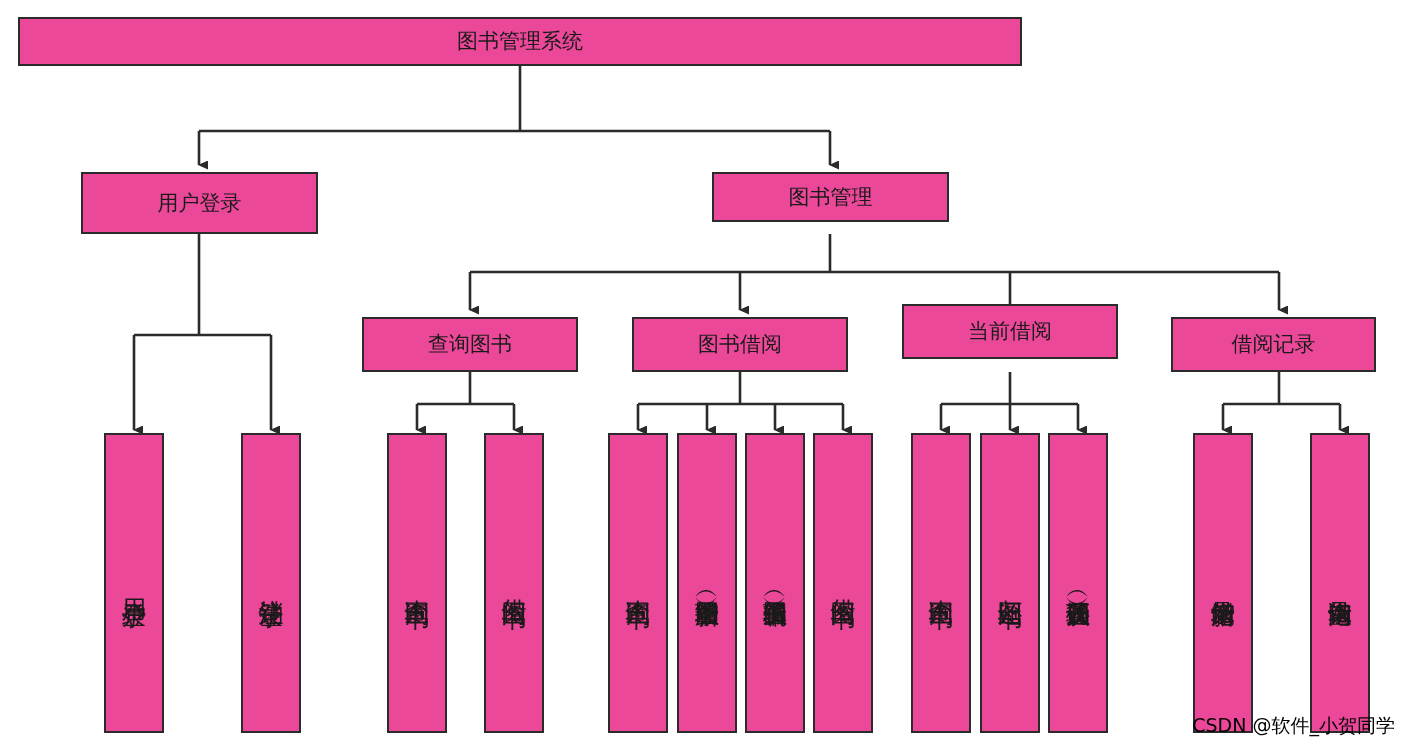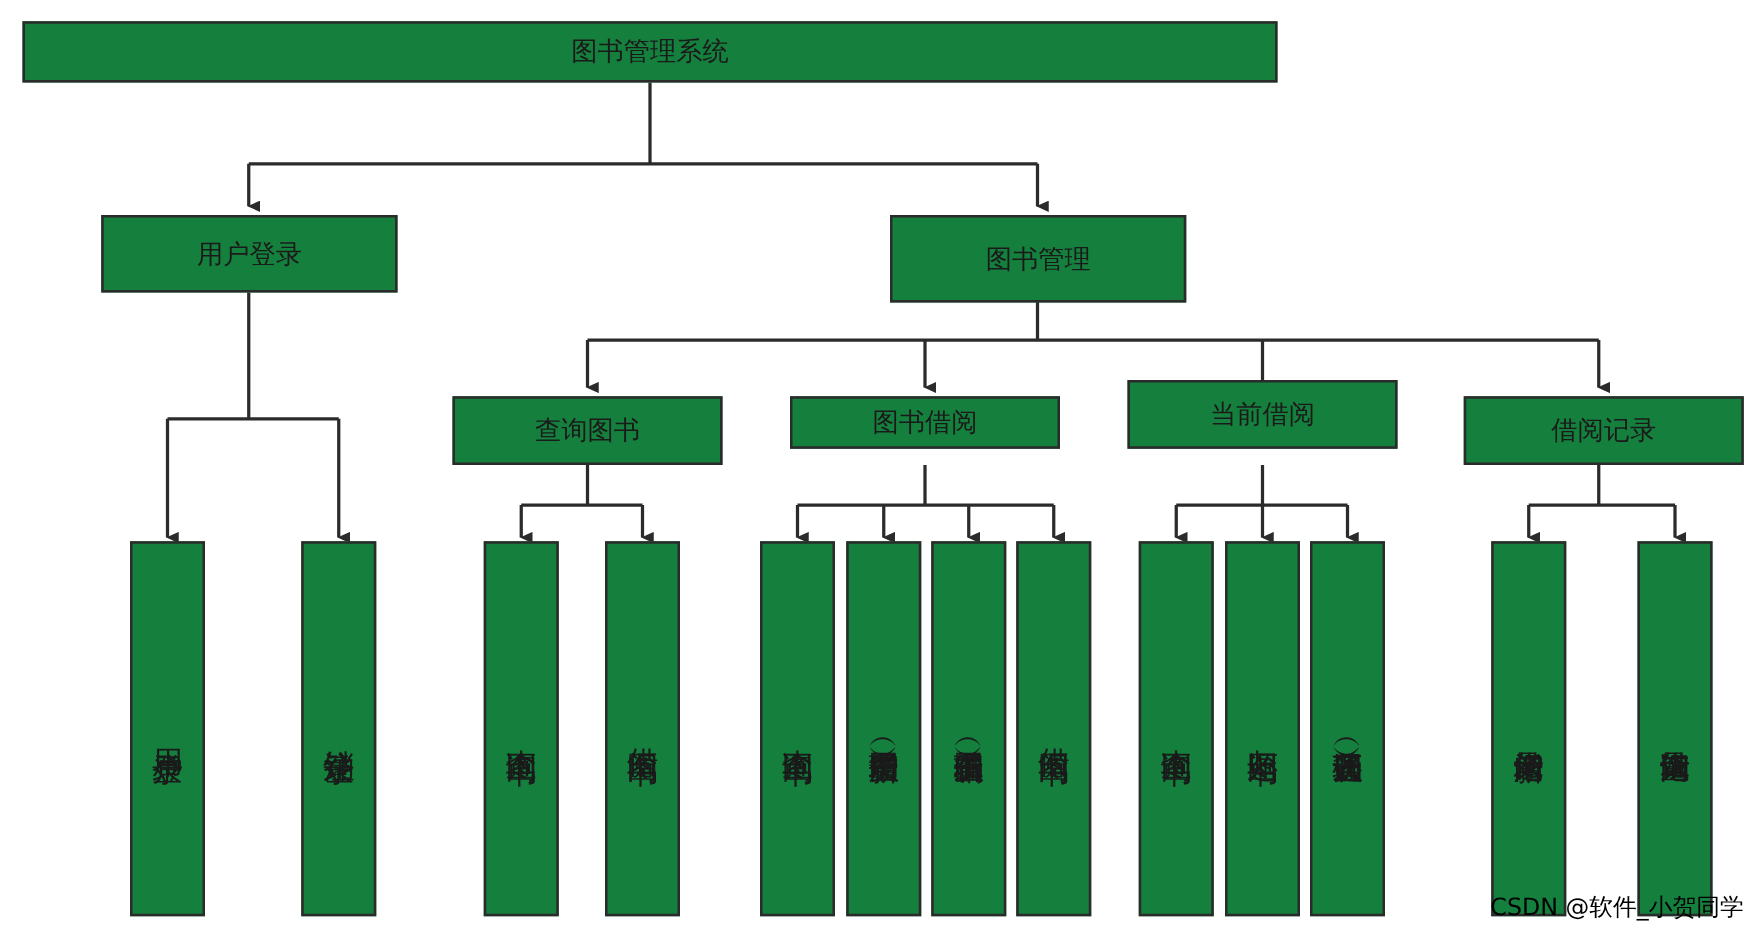--- a/index.html
+++ b/index.html
@@ -22,21 +22,21 @@
   svg.edges {
     position: absolute;
     left: 0;
     top: 0;
     width: 1405px;
     height: 747px;
   }
   .node {
     position: absolute;
     box-sizing: border-box;
-    background: #15803d;
+    background: #ec4899;
     border: 2px solid #2b2b2b;
     display: flex;
     align-items: center;
     justify-content: center;
     overflow: hidden;
   }
   .node .label {
     color: #1a1a1a;
     line-height: 1.18;
     text-align: center;
@@ -128,34 +128,34 @@
     </g>
   </svg>
 
   <div class="node horiz" style="left:18px; top:17px; width:1004px; height:49px;">
     <span class="label">图书管理系统</span>
   </div>
 
   <div class="node horiz" style="left:81px; top:172px; width:237px; height:62px;">
     <span class="label">用户登录</span>
   </div>
-  <div class="node horiz" style="left:712px; top:172px; width:237px; height:70px;">
+  <div class="node horiz" style="left:712px; top:172px; width:237px; height:50px;">
     <span class="label">图书管理</span>
   </div>
 
   <div class="node horiz" style="left:362px; top:317px; width:216px; height:55px;">
     <span class="label">查询图书</span>
   </div>
-  <div class="node horiz" style="left:632px; top:317px; width:216px; height:42px;">
+  <div class="node horiz" style="left:632px; top:317px; width:216px; height:55px;">
     <span class="label">图书借阅</span>
   </div>
   <div class="node horiz" style="left:902px; top:304px; width:216px; height:55px;">
     <span class="label">当前借阅</span>
   </div>
-  <div class="node horiz" style="left:1171px; top:317px; width:224px; height:55px;">
+  <div class="node horiz" style="left:1171px; top:317px; width:205px; height:55px;">
     <span class="label">借阅记录</span>
   </div>
 
   <div class="node vert" style="left:104px; top:433px; width:60px; height:300px;">
     <span class="label">用户登录</span>
   </div>
   <div class="node vert" style="left:241px; top:433px; width:60px; height:300px;">
     <span class="label">注销登录</span>
   </div>
 

